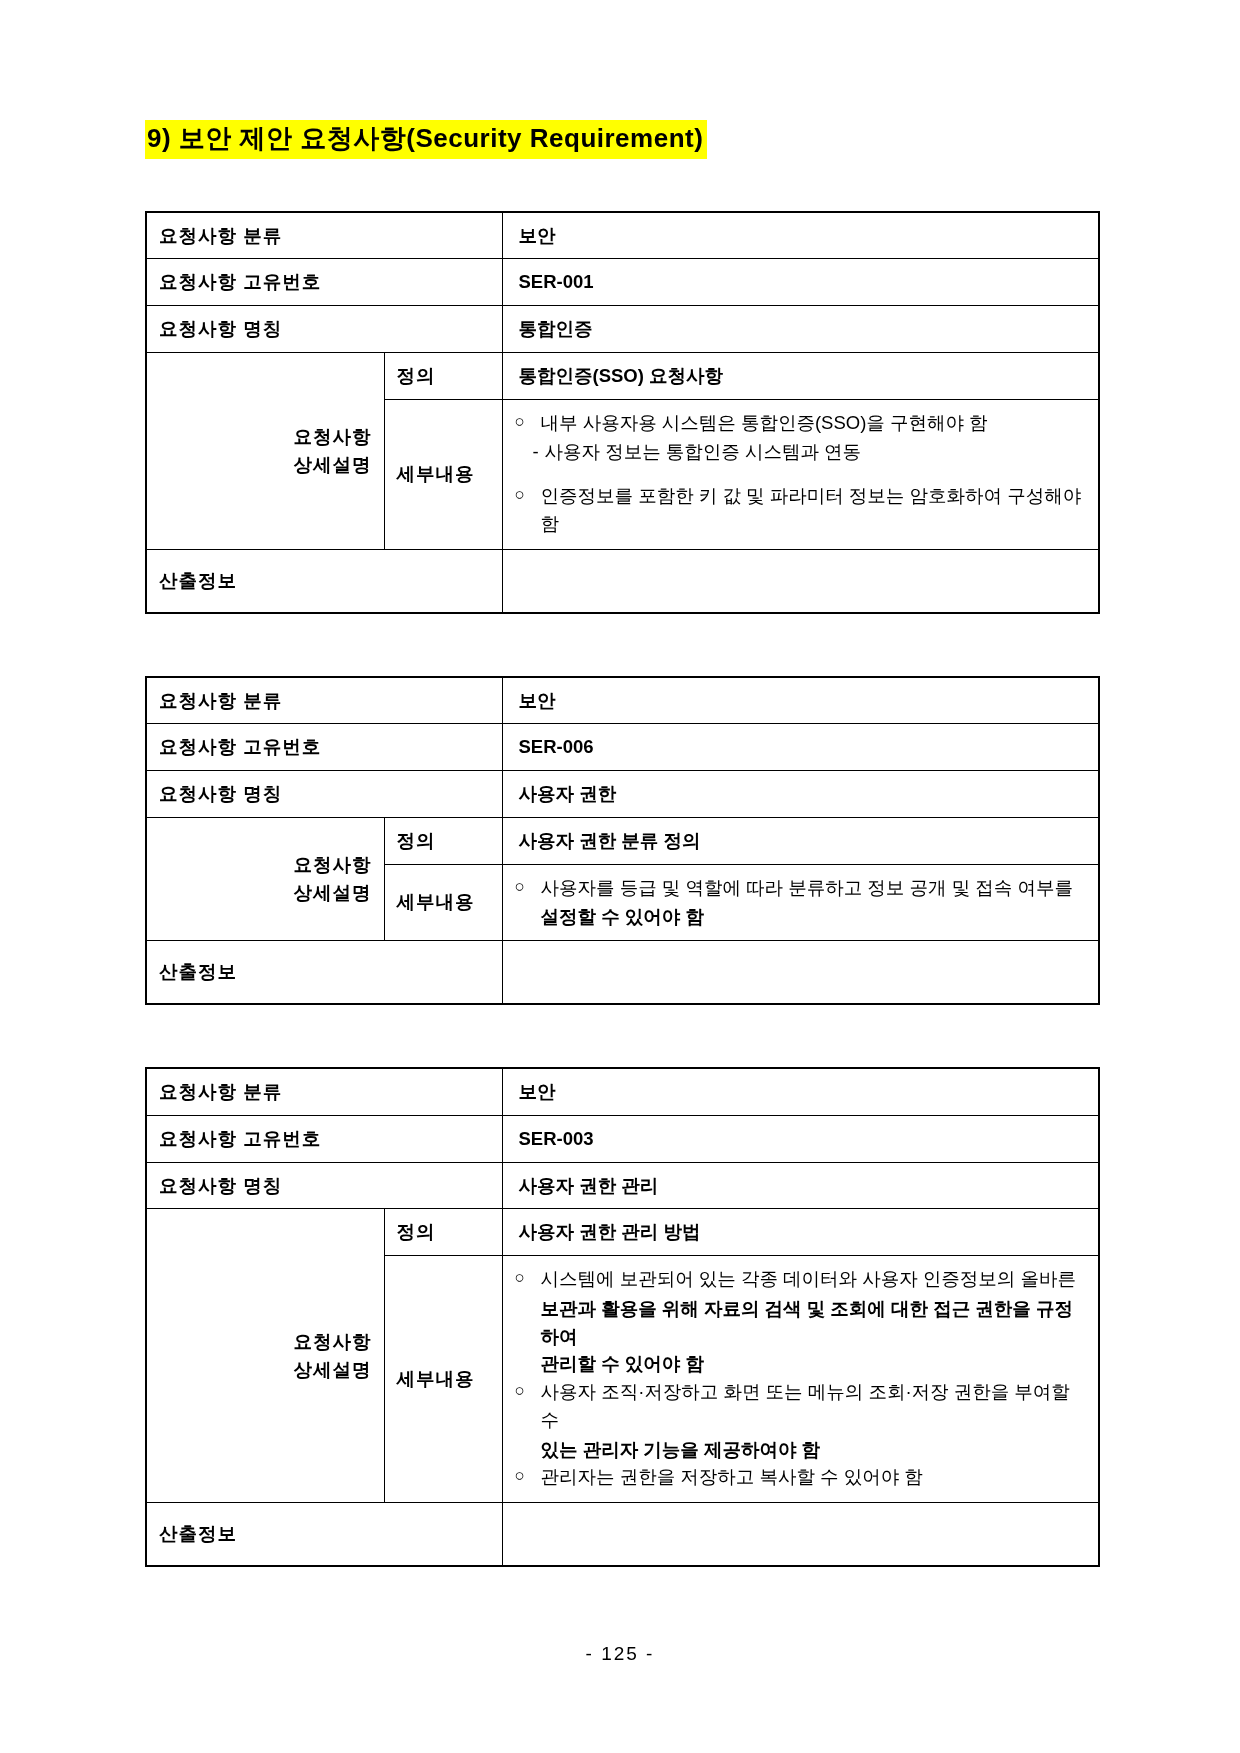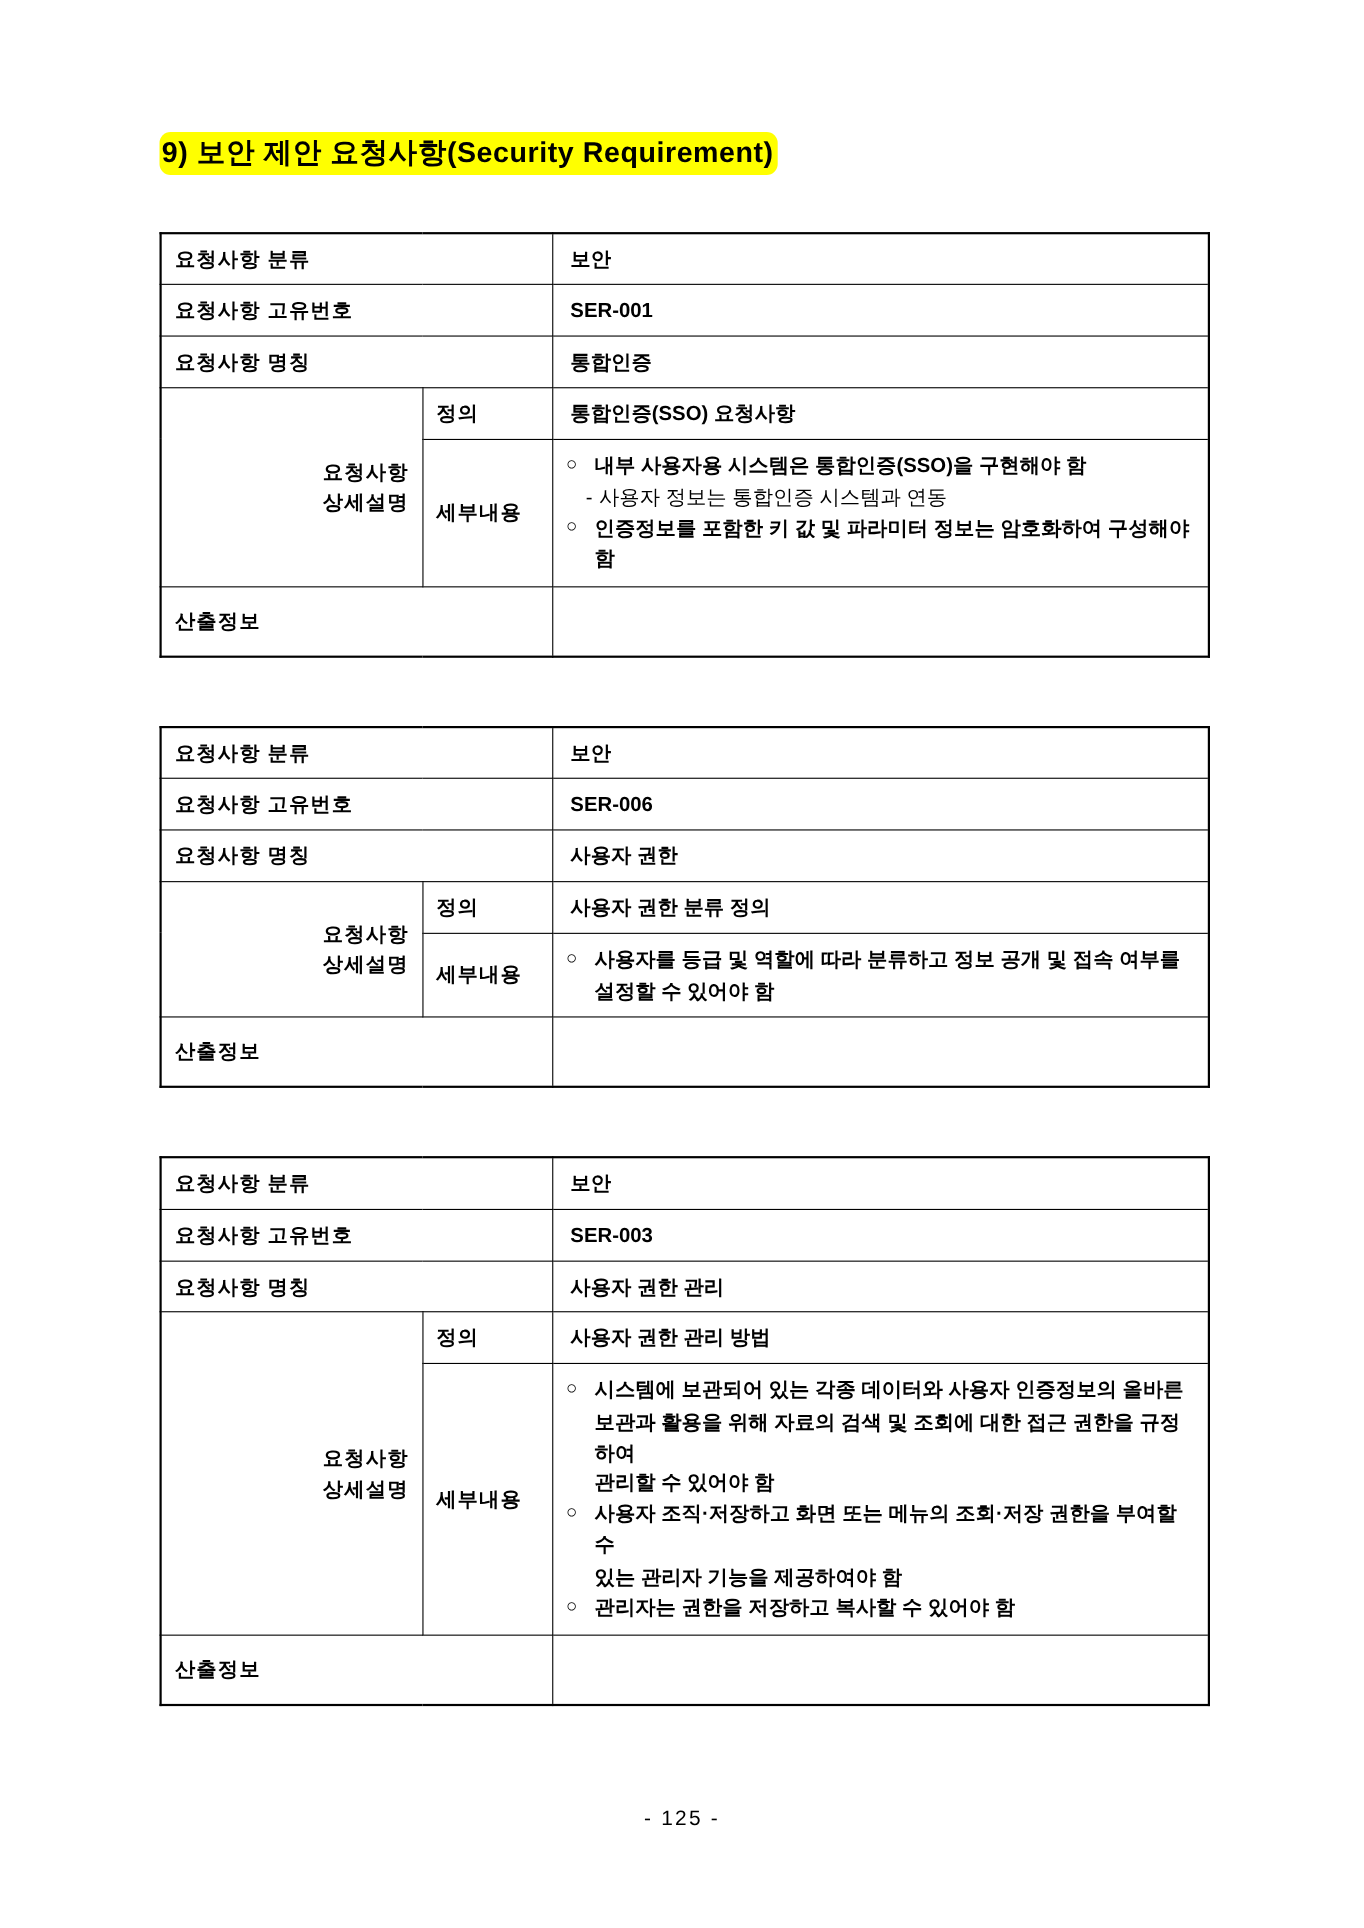--- a/index.html
+++ b/index.html
@@ -25,21 +25,20 @@
   
   .doc-title {
     font-size: 26px;
     font-weight: bold;
     letter-spacing: 0.5px;
     margin: 0 0 52px 0;
     display: inline-block;
     background: #ffff00;
     padding: 2px 4px 4px 2px;
     line-height: 1.25;
-    border-radius: 10px;
   }
 
   
   .req-table {
     width: 955px;
     border-collapse: collapse;
     table-layout: fixed;
     margin-bottom: 62px;
     border: 2.5px solid #000;
   }
@@ -67,39 +66,39 @@
   .detail-label {
     text-align: right;
     font-weight: bold;
     letter-spacing: 1px;
     line-height: 1.45;
   }
   .detail-cell {
     padding: 14px 14px 14px 16px;
   }
   .bullet-line {
-    font-weight: bold;
+    font-weight: normal;
     text-indent: 0;
     padding-left: 26px;
     position: relative;
     margin: 0 0 2px 0;
   }
   .bullet-line:before {
     content: "○";
     position: absolute;
     left: 0;
     top: 0;
     font-weight: normal;
     font-size: 17px;
   }
   .sub-line {
     font-weight: normal;
     padding-left: 30px;
     position: relative;
-    margin: 2px 0 0 0;
+    margin: 2px 0 16px 0;
   }
   .sub-line:before {
     content: "-";
     position: absolute;
     left: 18px;
     top: 0;
   }
   .cont-line {
     font-weight: bold;
     padding-left: 26px;

